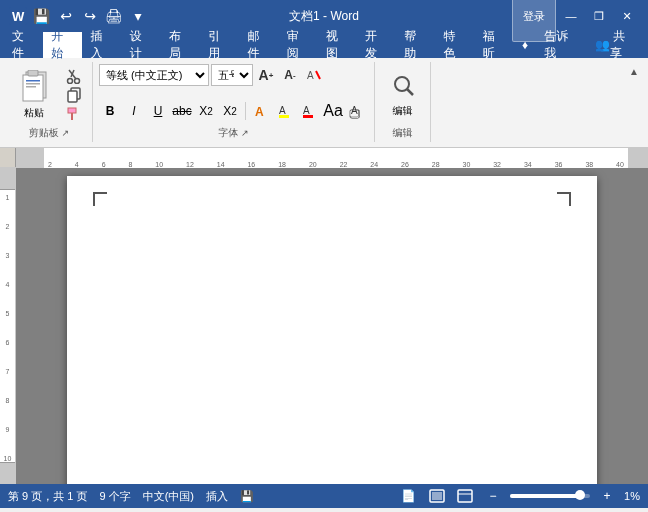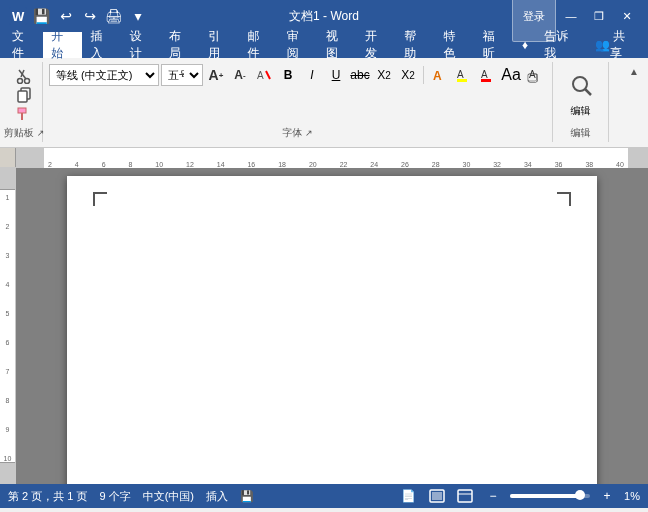--- a/index.html
+++ b/index.html
@@ -376,20 +376,33 @@
   <div class="menu-item">
     <span>👥</span>&nbsp;共享
   </div>
 </div>
 
 <div id="ribbon">
   <div id="ribbon-content">
 
     <div class="ribbon-group" style="padding-right:4px;">
       <div class="ribbon-group-content">
+        <div style="display:flex;flex-direction:column;align-items:center;gap:2px;">
+          <div class="paste-btn">
+            <svg width="32" height="34" viewBox="0 0 32 34">
+              <rect x="8" y="2" width="20" height="26" fill="#ddd" stroke="#999" stroke-width="1"></rect>
+              <rect x="5" y="5" width="20" height="26" fill="white" stroke="#999" stroke-width="1"></rect>
+              <rect x="10" y="0" width="10" height="6" fill="#ccc" stroke="#999" stroke-width="1" rx="1"></rect>
+              <rect x="8" y="10" width="14" height="1.5" fill="#4472c4"></rect>
+              <rect x="8" y="13" width="14" height="1.5" fill="#aaa"></rect>
+              <rect x="8" y="16" width="10" height="1.5" fill="#aaa"></rect>
+            </svg>
+            <span style="font-size:10px;">粘贴</span>
+          </div>
+        </div>
         <div class="small-btn-col">
           <div class="small-btn" title="剪切">
             <svg width="16" height="16" viewBox="0 0 16 16">
               <line x1="3" y1="2" x2="10" y2="11" stroke="#555" stroke-width="1.5"></line>
               <line x1="8" y1="2" x2="5" y2="9" stroke="#555" stroke-width="1.5"></line>
               <circle cx="4" cy="13" r="2.5" fill="none" stroke="#555" stroke-width="1.5"></circle>
               <circle cx="11" cy="13" r="2.5" fill="none" stroke="#555" stroke-width="1.5"></circle>
             </svg>
           </div>
           <div class="small-btn" title="复制">
@@ -403,21 +416,21 @@
               <rect x="2" y="2" width="8" height="5" fill="#f9c" stroke="#c66" stroke-width="1"></rect>
               <rect x="5" y="7" width="2" height="7" fill="#c66"></rect>
             </svg>
           </div>
         </div>
       </div>
       <span class="ribbon-group-label">剪贴板 <span style="font-size:9px;cursor:pointer;">↗</span></span>
     </div>
 
     <div class="ribbon-group" style="min-width:200px;">
-      <div style="display:flex;flex-direction:row;gap:2px;padding-bottom:14px;">
+      <div style="display:flex;flex-direction:column;gap:12px;padding-bottom:14px;">
         <div class="font-row">
           <div style="position:relative;display:flex;align-items:center;">
             <select class="font-select font-name-select">
               <option>等线 (中文正文)</option>
             </select>
           </div>
           <div style="position:relative;display:flex;align-items:center;">
             <select class="font-select font-size-select">
               <option>五号</option>
             </select>
@@ -552,21 +565,21 @@
   <div id="document-area" style="flex:1;background:#808080;overflow:auto;display:flex;justify-content:center;padding:8px 0;">
     <div id="page" style="width:530px;min-height:340px;background:white;box-shadow:0 2px 8px rgba(0,0,0,0.5);position:relative;">
       <div class="page-corner tl"></div>
       <div class="page-corner tr"></div>
       <div id="page-content" style="position:absolute;top:24px;left:32px;right:32px;bottom:24px;cursor:text;min-height:280px;"></div>
     </div>
   </div>
 </div>
 
 <div id="status-bar">
-  <span>第 2 页，共 1 页</span>
+  <span>第 9 页，共 1 页</span>
   <span>9 个字</span>
   <span>中文(中国)</span>
   <span>插入</span>
   <span>💾</span>
 
   <div id="status-right">
     <div class="view-btn" title="阅读视图">📄</div>
     <div class="view-btn" title="页面视图">
       <svg width="16" height="14" viewBox="0 0 16 14">
         <rect x="1" y="1" width="14" height="12" fill="none" stroke="white" stroke-width="1.5" rx="1"></rect>

